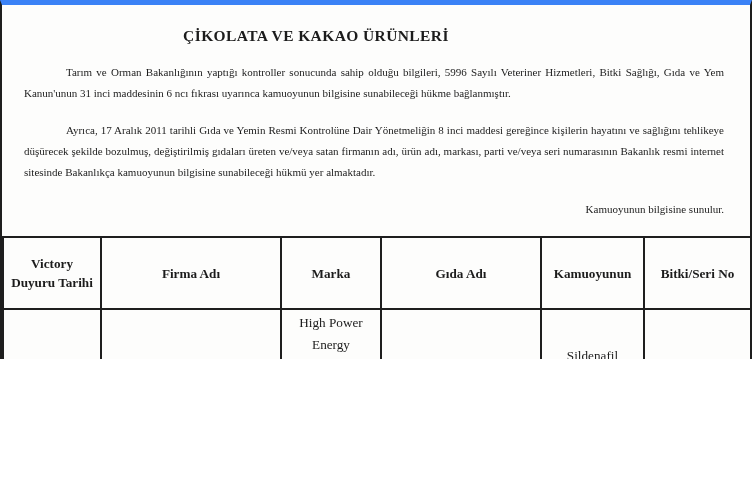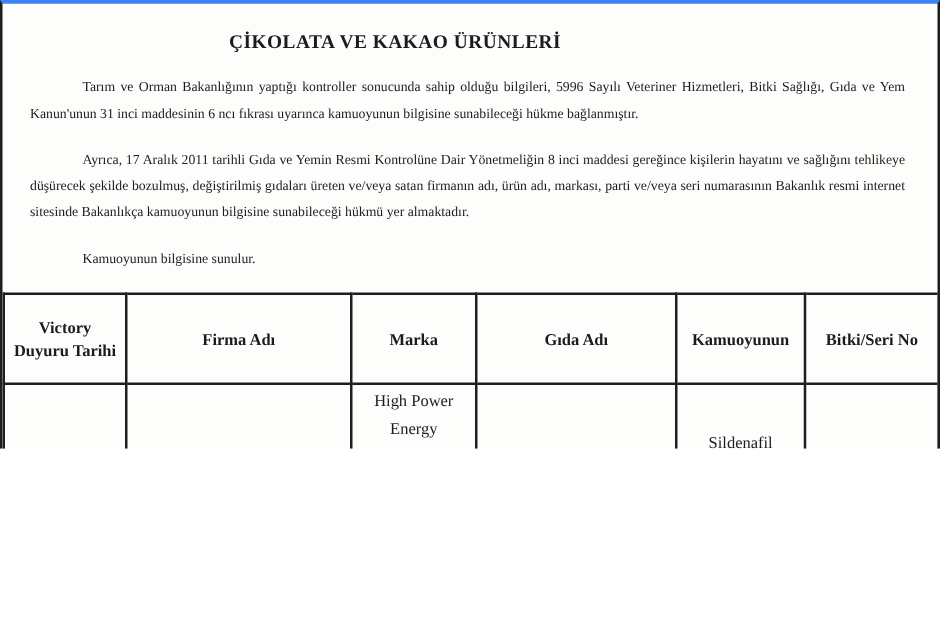--- a/index.html
+++ b/index.html
@@ -1,21 +1,21 @@
 <!DOCTYPE html>
 <html lang="tr"><head>
 <meta charset="utf-8">
 <style>
   html,body{margin:0;padding:0;background:#ffffff;}
   .page{
     position:relative;
     width:752px;height:359px;
     box-sizing:border-box;
     background:#fdfdfc;
-    border-top:3px solid #3b82f6;
+    border-top:5px solid #3b82f6;
     border-left:2px solid #1e1e1e;
     border-right:2px solid #1e1e1e;
     overflow:hidden;
     font-family:"Liberation Serif","DejaVu Serif",serif;
     color:#1c1c1c;
   }
   .content{padding:0 10px 0 6px;}
   .doc-title{
     width:616px;
     margin:22px 0 0 0;
@@ -28,21 +28,21 @@
   .para{
     margin:16px;
     font-size:11px;
     line-height:21px;
     text-align:justify;
     text-indent:42px;
   }
   .para.p1{margin-top:17px;}
   .para.p2{margin-top:16px;}
   .para.p3{margin-top:5px;}
-  .para.p4{margin-top:12px;text-align:left;}
+  .para.p4{margin-top:12px;text-align:right;}
   table.announcement{
     width:748px;
     margin-top:15px;
     margin-left:-6px;
     border-collapse:collapse;
     table-layout:fixed;
   }
   table.announcement th,
   table.announcement td{
     border:2px solid #1e1e1e;

